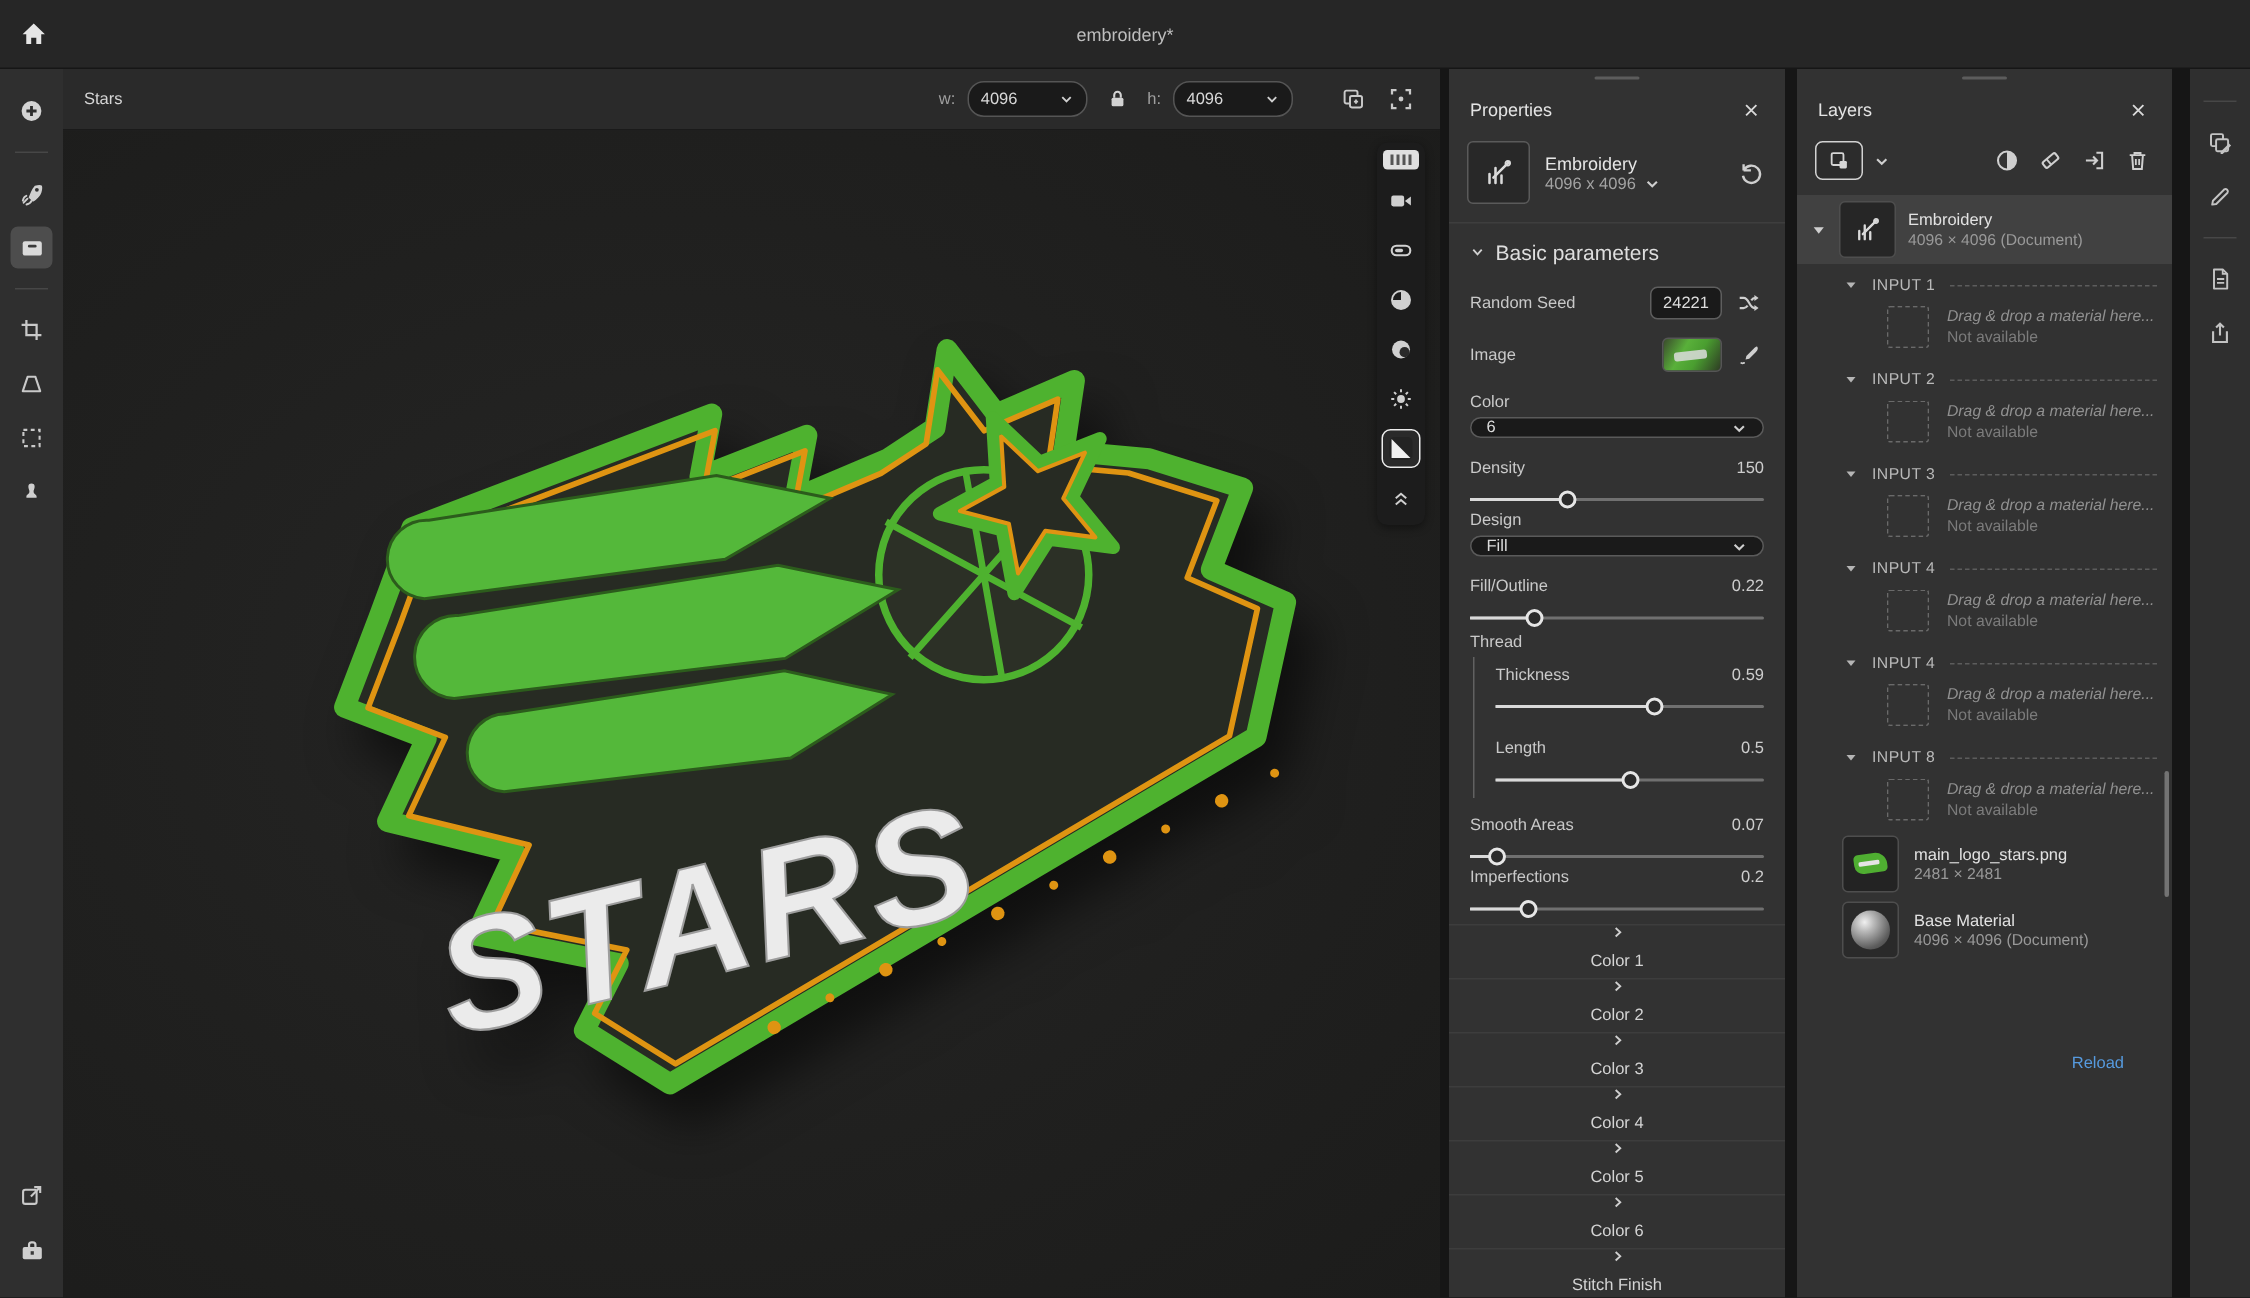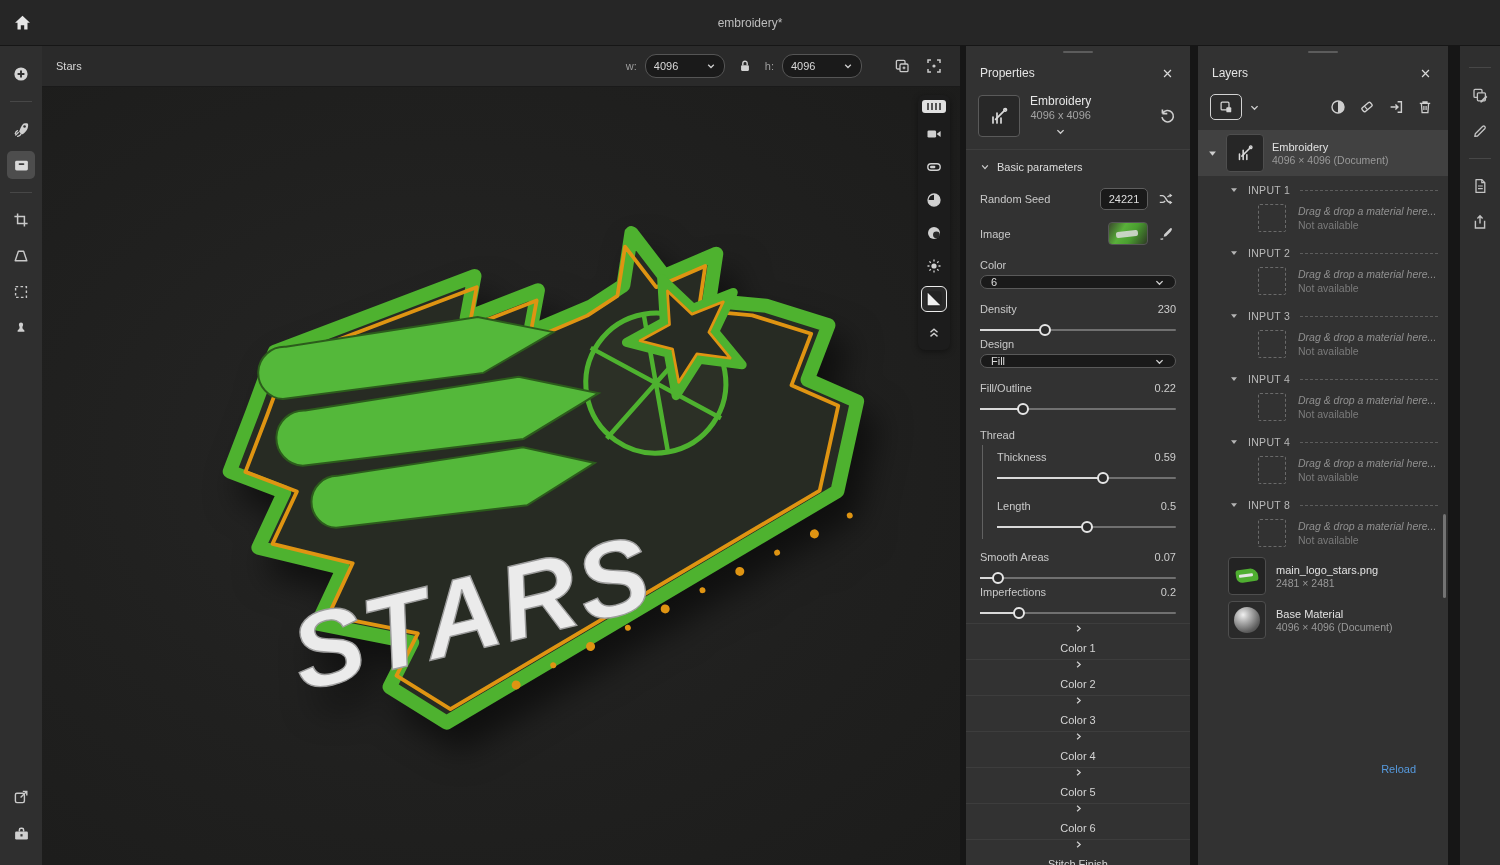--- a/index.html
+++ b/index.html
@@ -46,23 +46,23 @@
   .panel-handle{height:12px;display:flex;align-items:center;justify-content:center;flex:0 0 auto;}
   .panel-handle::after{content:"";width:30px;height:2px;background:#5c5c5c;border-radius:1px;}
   .panel-title-row{display:flex;align-items:center;justify-content:space-between;padding:6px 14px 10px;}
   .panel-title{color:#e4e4e4;font-size:12px;}
   .close-btn{width:18px;height:18px;display:flex;align-items:center;justify-content:center;cursor:pointer;}
 
   
   .mat-row{display:flex;align-items:center;gap:10px;padding:2px 12px 12px;border-bottom:1px solid #3e3e3e;}
   .mat-thumb{width:40px;height:40px;background:#282828;border:1px solid #5a5a5a;border-radius:4px;display:flex;align-items:center;justify-content:center;flex:0 0 auto;}
   .mat-name{color:#e6e6e6;font-size:12px;line-height:15px;}
-  .mat-size{color:#a3a3a3;font-size:11px;display:flex;align-items:center;gap:5px;flex-direction:column;}
+  .mat-size{color:#a3a3a3;font-size:11px;display:flex;align-items:center;gap:5px;}
   .mat-reset{margin-left:auto;cursor:pointer;width:22px;height:22px;display:flex;align-items:center;justify-content:center;}
-  .section-head{display:flex;align-items:center;gap:7px;padding:11px 14px 9px;color:#dedede;font-size:11px;cursor:pointer;}
+  .section-head{display:flex;align-items:center;gap:7px;padding:11px 14px 9px;color:#dedede;font-size:14px;cursor:pointer;}
   .field-row{display:flex;align-items:center;justify-content:space-between;padding:6px 14px 4px;color:#c9c9c9;}
   .flabel{font-size:11px;color:#c9c9c9;}
   .fvalue{font-size:11px;color:#cdcdcd;}
   .seed-box{width:46px;height:20px;background:#1a1a1a;border:1px solid #5e5e5e;border-radius:5px;display:flex;align-items:center;justify-content:center;color:#dedede;}
   .row-icons{display:flex;align-items:center;gap:8px;}
   .img-thumb{width:38px;height:21px;border-radius:4px;border:1px solid #555;background:linear-gradient(120deg,#3a4a2c 0%,#59b03a 35%,#4a9e30 60%,#2e3b24 100%);position:relative;overflow:hidden;cursor:pointer;}
   .img-thumb::after{content:"";position:absolute;left:7px;top:8px;width:22px;height:6px;background:#dcdcdc;border-radius:2px;transform:rotate(-6deg);opacity:.85;}
   .icon-btn{width:20px;height:20px;display:flex;align-items:center;justify-content:center;cursor:pointer;}
   .select{height:22px;background:#1a1a1a;border:1px solid #5a5a5a;border-radius:11px;display:flex;align-items:center;justify-content:space-between;padding:0 10px;margin:4px 14px 8px;color:#dcdcdc;cursor:pointer;}
   .slider{position:relative;height:16px;margin:3px 14px 8px;cursor:pointer;}
@@ -446,21 +446,21 @@
         <span>6</span>
         <span>
             <svg width="11" height="11" viewBox="0 0 16 16">
               <path d="M3.5 6 L8 10.5 L12.5 6" stroke="#cfcfcf" stroke-width="2" fill="none"></path>
             </svg>
           </span>
       </div>
 
       <div class="field-row">
         <span class="flabel">Density</span>
-        <span class="fvalue">230</span>
+        <span class="fvalue">150</span>
       </div>
       <div class="slider" style="--frac: 33%;">
         <div class="track"></div>
           <div class="fill"></div>
           <div class="knob"></div>
       </div>
 
       <div class="field-row" style="padding-top:8px;padding-bottom:0;">
         <span class="flabel">Design</span>
       </div>
@@ -476,21 +476,21 @@
       <div class="field-row">
         <span class="flabel">Fill/Outline</span>
         <span class="fvalue">0.22</span>
       </div>
       <div class="slider" style="--frac: 22%;">
         <div class="track"></div>
           <div class="fill"></div>
           <div class="knob"></div>
       </div>
 
-      <div class="field-row" style="padding-top:10px;padding-bottom:2px;margin-top:10px;">
+      <div class="field-row" style="padding-top:10px;padding-bottom:2px;">
         <span class="flabel">Thread</span>
       </div>
       <div class="thread-group">
         <div class="field-row" style="padding-left:10px;">
           <span class="flabel">Thickness</span>
           <span class="fvalue">0.59</span>
         </div>
         <div class="slider" style="margin-left: 10px; --frac: 59%;">
           <div class="track"></div>
             <div class="fill"></div>
@@ -792,21 +792,21 @@
           <div class="layer-thumb thumb-sphere">
               <i></i>
             </div>
           <div>
             <div class="lname">Base Material</div>
             <div class="lsize">4096 × 4096 (Document)</div>
           </div>
         </div>
       </div>
 
-      <span class="reload-link" style="position:absolute;right:16px;top:675px;">Reload</span>
+      <span class="reload-link" style="position:absolute;right:16px;top:615px;">Reload</span>
       <div class="scroll-thumb"></div>
     </div>
 
     <div class="right-rail">
       <div class="rail-divider"></div>
       <div class="tool-btn">
         <span>
           <svg width="17" height="17" viewBox="0 0 17 17">
               <rect x="2" y="2.4" width="8" height="8" rx="1" stroke="#c3c3c3" stroke-width="1.3" fill="none"></rect>
               <rect x="5.4" y="5.8" width="8" height="8" rx="1" fill="#2f2f2f" stroke="#c3c3c3" stroke-width="1.3"></rect>

